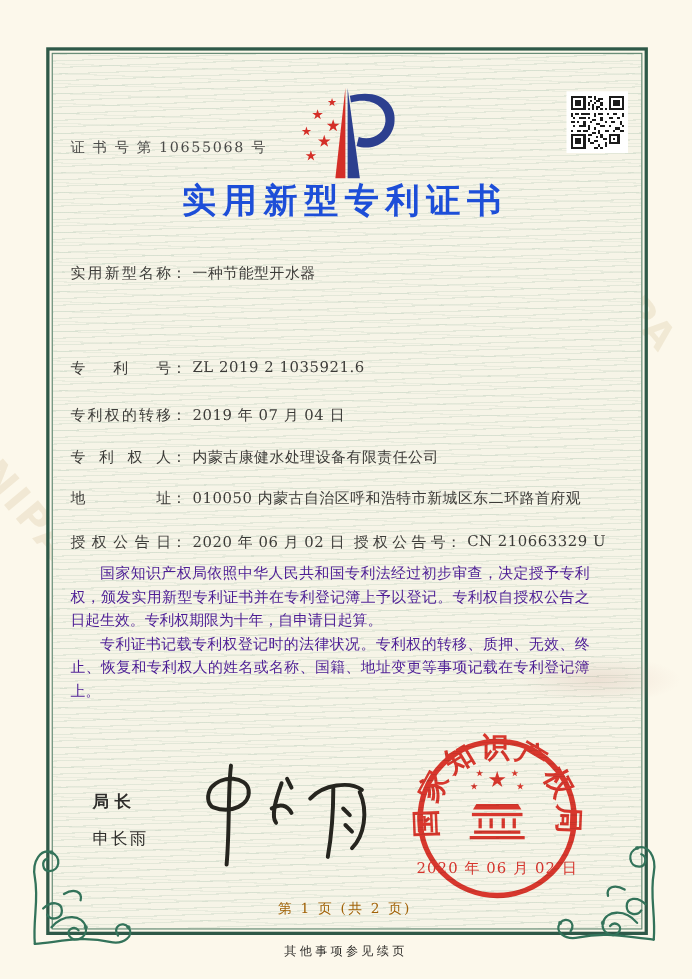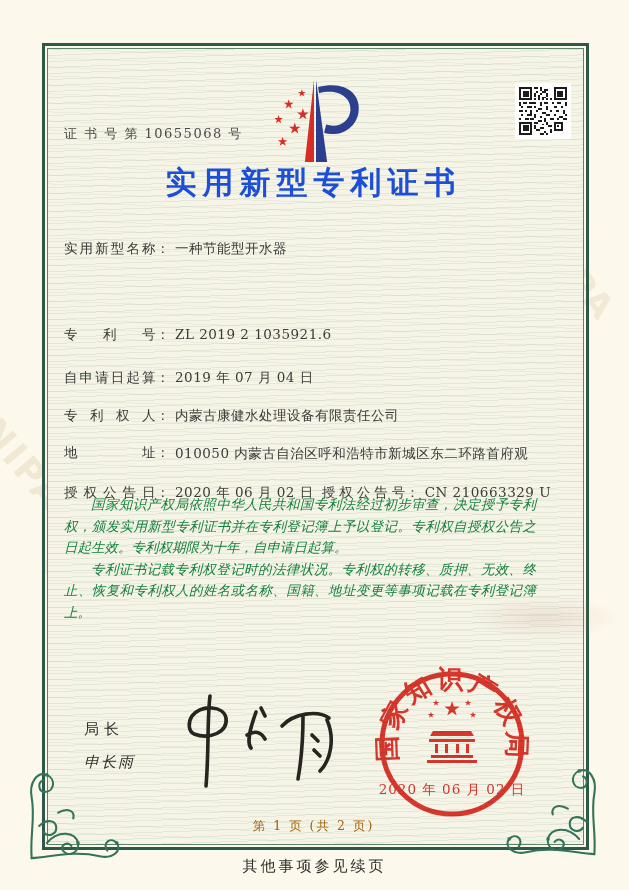--- a/index.html
+++ b/index.html
@@ -38,45 +38,45 @@
   .fcolon{display:inline-block;margin-right:5px;vertical-align:top;}
   .fvalue{display:inline-block;vertical-align:top;}
   .row1{top:240px}.row2{top:283px}.row3{top:326px}.row4{top:369px}.row5{top:407px}
   .row6{top:444px}.row7{top:484px}
   .addr-wrap{display:inline-flex;white-space:normal;}
   .addr-line{line-height:19px;}
   .pair2{margin-left:8px;}
   .flabel2{display:inline-block;width:84px;text-align:justify;text-align-last:justify;}
 
   
-  .body-text{position:absolute;left:64px;top:494px;width:472px;font-size:13.5px;line-height:21.5px;
-             color:#15803d;text-align:justify;font-style:italic;}
+  .body-text{position:absolute;left:64px;top:511px;width:472px;font-size:13.5px;line-height:21.5px;
+             color:#4c1d95;text-align:justify;}
   .body-text p{margin:0;text-indent:2em;}
 
   .smudge{position:absolute;left:468px;top:596px;width:152px;height:44px;
           background:radial-gradient(ellipse at center, rgba(185,125,115,0.16), rgba(185,125,115,0) 70%);}
 
   
-  .sig-role{position:absolute;left:84px;top:720px;font-size:15px;letter-spacing:5px;color:#2e2d2b;}
-  .sig-name{position:absolute;left:84px;top:753px;font-size:15px;letter-spacing:2px;color:#2e2d2b;font-style:italic;}
+  .sig-role{position:absolute;left:84px;top:720px;font-size:15px;letter-spacing:5px;color:#2e2d2b;font-weight:bold;}
+  .sig-name{position:absolute;left:84px;top:753px;font-size:15px;letter-spacing:2px;color:#2e2d2b;}
   .sig-script{position:absolute;left:176px;top:690px;width:172px;height:100px;}
 
   
   .seal{position:absolute;left:357px;top:647px;width:190px;height:195px;opacity:0.93;mix-blend-mode:multiply;}
   .seal text{font-family:"DejaVu Serif","Liberation Serif",serif;}
 
   
   .orn{position:absolute;width:108px;height:104px;}
   .orn-bl{left:24px;top:756px;}
   .orn-br{left:494px;top:752px;transform:scaleX(-1);}
 
   .page-indicator{position:absolute;left:42px;top:818px;width:543px;text-align:center;
                   font-size:12.5px;letter-spacing:2px;color:#a16207;}
   .continuation{position:absolute;left:0;top:857px;width:629px;text-align:center;
-                font-size:15px;letter-spacing:3px;color:#2f2e2b;}
+                font-size:11px;letter-spacing:3px;color:#2f2e2b;}
 </style>
 </head>
 <body>
 
 <div class="page">
 
   <span class="wm wm1">CNIPA</span>
   <span class="wm wm2">CNIPA</span>
   <span class="wm wm3">CNIPA</span>
   <span class="wm wm4">CNIPA</span>
@@ -138,21 +138,21 @@
 
   <div class="title">实用新型专利证书</div>
 
   <div class="field-row row1">
     <span class="flabel">实用新型名称</span><span class="fcolon">：</span><span class="fvalue">一种节能型开水器</span>
   </div>
   <div class="field-row row3">
     <span class="flabel">专利号</span><span class="fcolon">：</span><span class="fvalue">ZL 2019 2 1035921.6</span>
   </div>
   <div class="field-row row4">
-    <span class="flabel">自申请日起算</span><span class="fcolon">：</span><span class="fvalue">2019 年 07 月 04 日</span>
+    <span class="flabel">专利权的转移</span><span class="fcolon">：</span><span class="fvalue">2019 年 07 月 04 日</span>
   </div>
   <div class="field-row row5">
     <span class="flabel">专利权人</span><span class="fcolon">：</span><span class="fvalue">内蒙古康健水处理设备有限责任公司</span>
   </div>
   <div class="field-row row6">
     <span class="flabel">地址</span><span class="fcolon">：</span><span class="fvalue addr-wrap">
         <span class="addr-line">010050 内蒙古自治区呼和浩特市新城区东二环路首府观</span>
       </span>
   </div>
   <div class="field-row row7">

